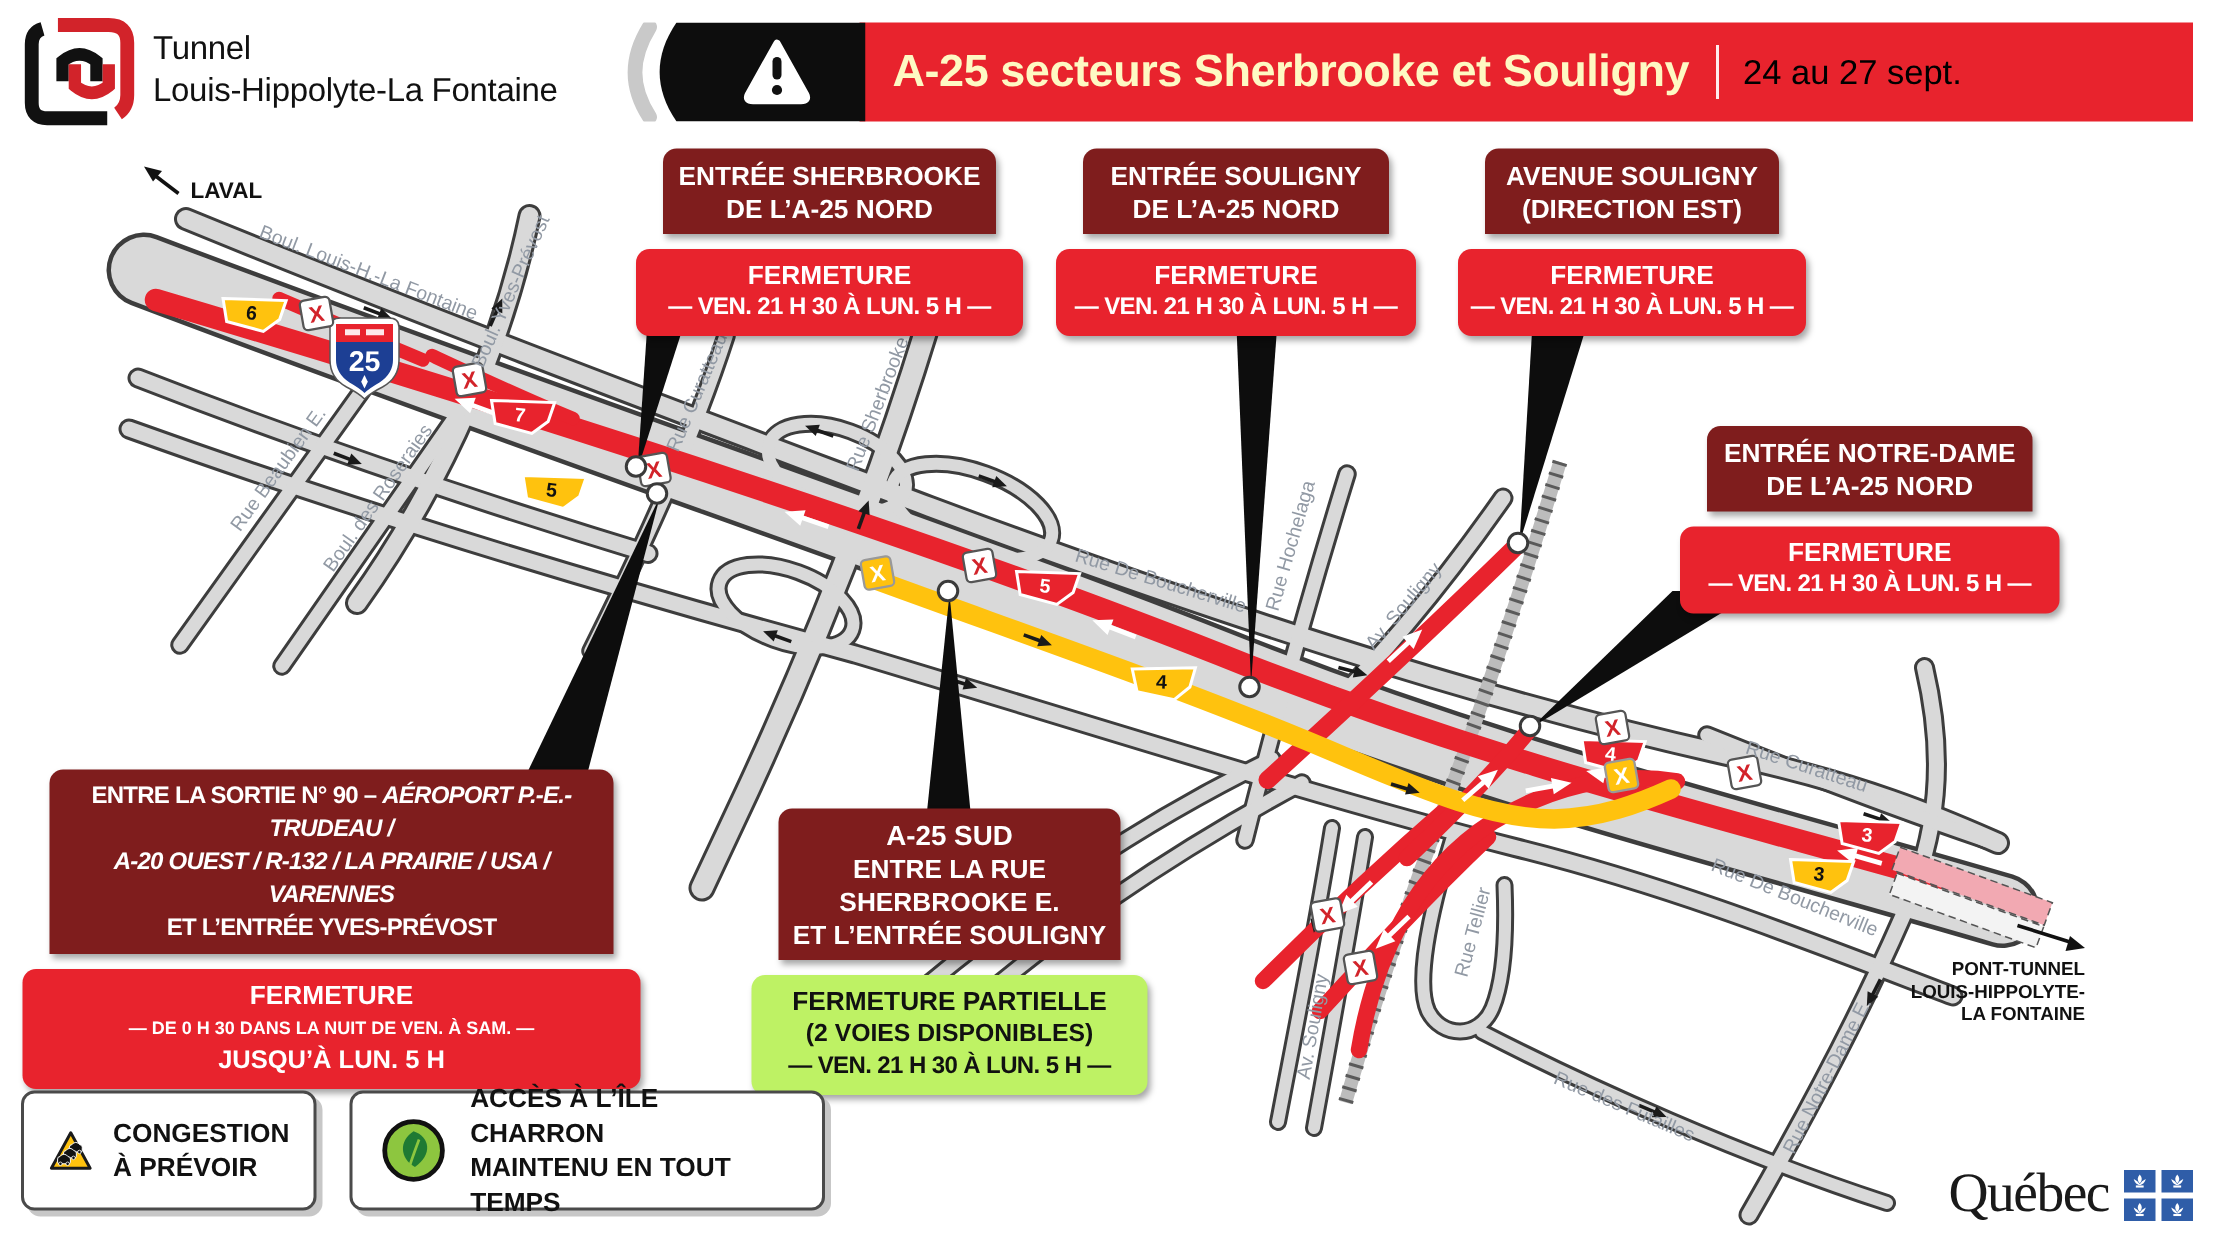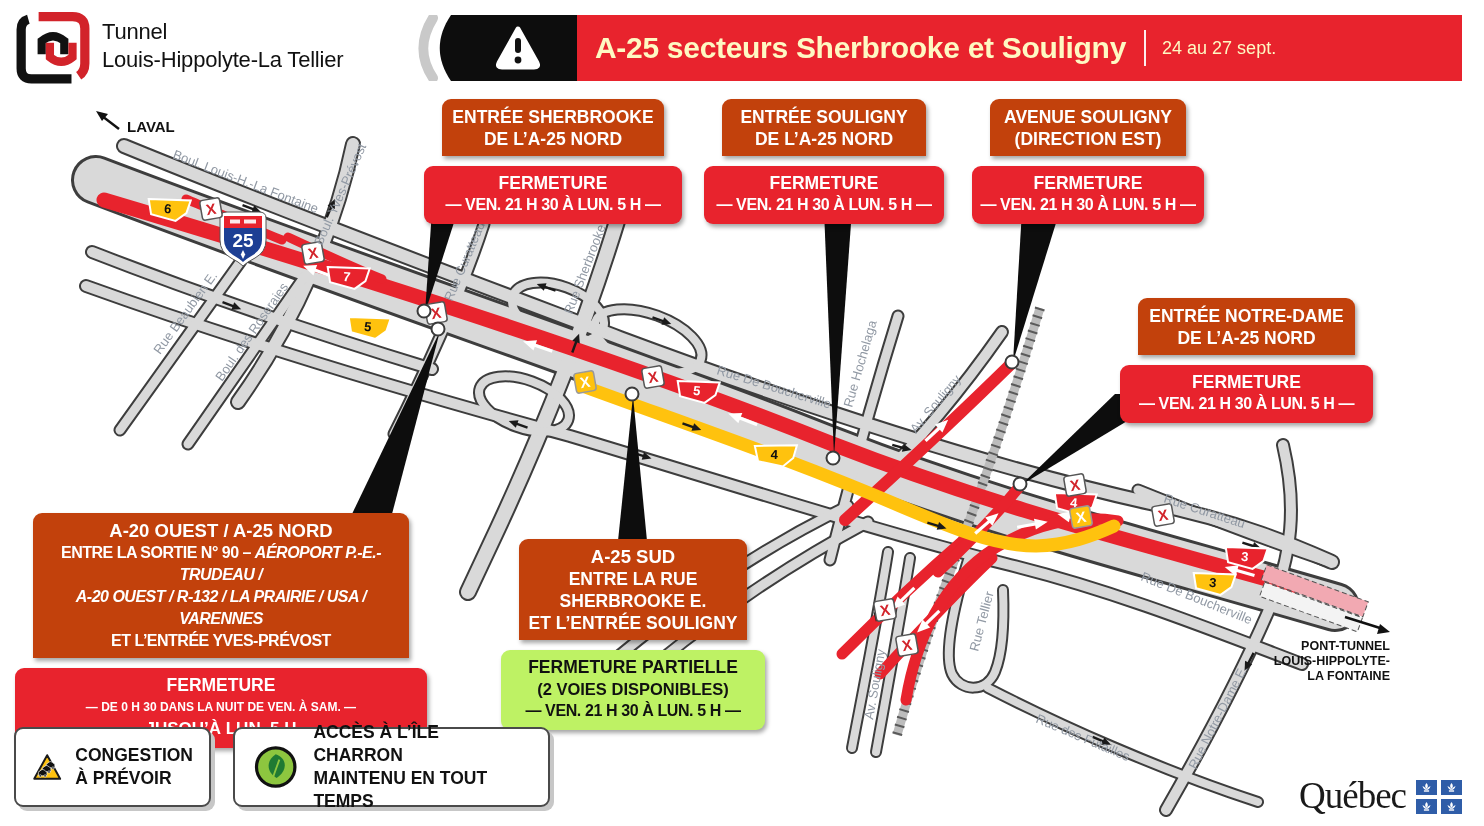--- a/index.html
+++ b/index.html
@@ -7,27 +7,27 @@
          font-family:"Liberation Sans",sans-serif;}
   
   .logo-icon{position:absolute;left:14px;top:10px;z-index:7;}
   .logo-text{position:absolute;left:102px;top:18px;z-index:7;color:#111;
              font-size:22px;line-height:28px;letter-spacing:-0.2px;}
   .banner-left{position:absolute;left:415px;top:15px;z-index:7;}
   .banner-red{position:absolute;left:573px;right:22px;top:15px;height:66px;background:#E8232D;
               z-index:6;display:flex;align-items:center;padding-left:22px;box-sizing:border-box;}
   .banner-title{color:#fef9c3;font-weight:bold;font-size:30px;letter-spacing:-0.3px;white-space:nowrap;}
   .banner-div{width:2px;height:36px;background:rgba(255,255,255,.92);margin:0 16px 0 18px;flex:0 0 auto;}
-  .banner-dates{color:#fef9c3;font-size:18px;white-space:nowrap;}
+  .banner-dates{color:#000000;font-size:23px;white-space:nowrap;}
   
   .map-svg{position:absolute;left:0;top:0;z-index:1;}
   
   .callout{position:absolute;text-align:center;color:#fff;z-index:6;
            filter:drop-shadow(2px 3px 2px rgba(0,0,0,.35));}
-  .co-head{background:#c2410c;margin:0 18px;border-radius:9px 9px 0 0;
+  .co-head{background:#7f1d1d;margin:0 18px;border-radius:9px 9px 0 0;
            padding:7px 0 6px;font-weight:bold;font-size:17.5px;line-height:22px;}
   .co-body{border-radius:9px;padding:6px 2px 8px;font-weight:bold;font-size:17.5px;line-height:22px;margin-top:10px;}
   .co-body.red{background:#E8232D;color:#fff;}
   .co-body.yellow{background:#bef264;color:#111;}
   .co-time{font-size:16px;letter-spacing:-0.4px;}
   .co-sub{font-size:16px;letter-spacing:-0.5px;}
   .co-sub i{font-style:italic;}
   
   .legend{position:absolute;display:flex;align-items:center;gap:13px;background:#fff;
           border:2px solid #4a4a4a;border-radius:9px;box-shadow:4px 4px 0 #c7c7c7;
@@ -295,21 +295,21 @@
   </svg>
 
   <svg class="logo-icon" width="78" height="76" viewBox="0 0 74 74">
     <path d="M13,9 Q6,11 6,19 L6,57 Q6,67 16,67 L55,67" stroke="#111" stroke-width="9" fill="none"></path>
     <path d="M23,6.5 L56,6.5 Q68,6.5 68,18 L68,52 Q68,60 62,64" stroke="#D2232A" stroke-width="9" fill="none"></path>
     <path d="M26,43 L26,30 Q37,21 48,30 L48,43" stroke="#111" stroke-width="8" fill="none"></path>
     <path d="M34,32 L34,46 Q45,55 56,46 L56,32" stroke="#D2232A" stroke-width="8" fill="none"></path>
   </svg>
   <div class="logo-text">
     <div>Tunnel</div>
-    <div>Louis-Hippolyte-La Tellier</div>
+    <div>Louis-Hippolyte-La Fontaine</div>
   </div>
 
   <svg class="banner-left" width="162" height="66" viewBox="0 0 162 66">
     <path d="M18,3 C5,24 5,43 18,63" stroke="#C9C9C9" stroke-width="10" fill="none" stroke-linecap="round"></path>
     <path d="M36,0 C21,22 21,44 36,66 L162,66 L162,0 Z" fill="#0D0D0D"></path>
     <g transform="translate(103,36)">
       <path d="M0,-22 L19,12 Q21,16 16,16 L-16,16 Q-21,16 -19,12 Z" fill="#fff" stroke="#fff" stroke-width="5" stroke-linejoin="round"></path>
       <rect x="-3" y="-13" width="6" height="15" rx="3" fill="#111"></rect>
       <circle cy="9" r="3.4" fill="#111"></circle>
     </g>
@@ -346,34 +346,33 @@
     <div class="co-head">
       <div>AVENUE SOULIGNY</div>
       <div>(DIRECTION EST)</div>
     </div>
     <div class="co-body red">
       <div>FERMETURE</div>
       <div class="co-time">— VEN. 21 H 30 À LUN. 5 H —</div>
     </div>
   </div>
 
-  <div class="callout" style="left:1120px;top:298px;width:253px">
+  <div class="callout" style="left:1120px;top:284px;width:253px">
     <div class="co-head">
       <div>ENTRÉE NOTRE-DAME</div>
       <div>DE L’A-25 NORD</div>
     </div>
     <div class="co-body red">
       <div>FERMETURE</div>
       <div class="co-time">— VEN. 21 H 30 À LUN. 5 H —</div>
     </div>
   </div>
 
   <div class="callout" style="left:15px;top:513px;width:412px">
     <div class="co-head">
-      <div style="font-size:18.5px">A-20 OUEST / A-25 NORD</div>
       <div class="co-sub"><span>ENTRE LA SORTIE N° 90 – </span><i>AÉROPORT P.-E.-TRUDEAU /</i></div>
       <div class="co-sub"><i>A-20 OUEST / R-132 / LA PRAIRIE / USA / VARENNES</i></div>
       <div class="co-sub">ET L’ENTRÉE YVES-PRÉVOST</div>
     </div>
     <div class="co-body red">
       <div>FERMETURE</div>
       <div style="font-size:12px">— DE 0 H 30 DANS LA NUIT DE VEN. À SAM. —</div>
       <div style="font-size:17px">JUSQU’À LUN. 5 H</div>
     </div>
   </div>

